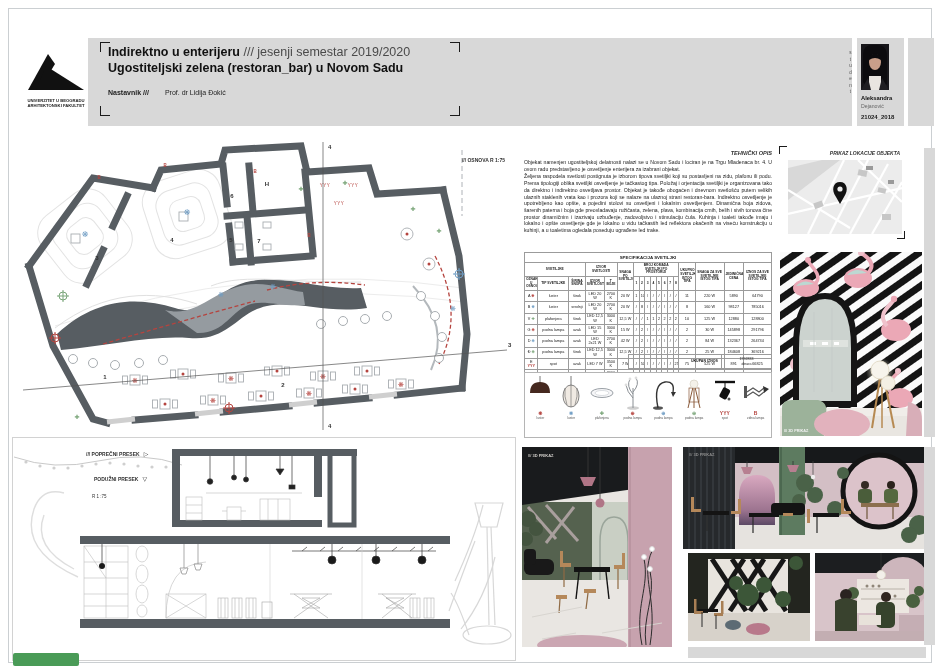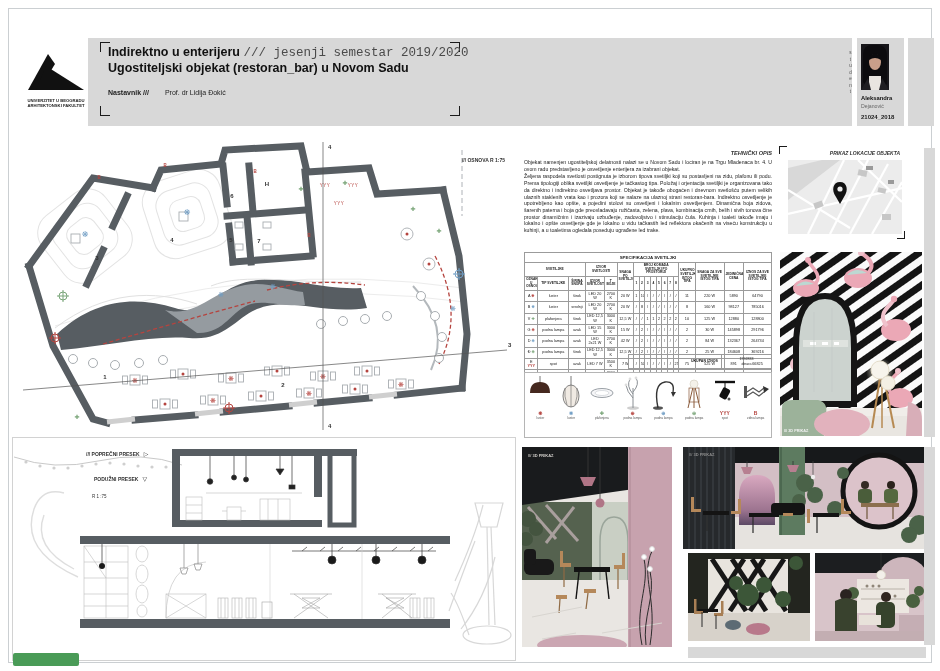--- a/index.html
+++ b/index.html
@@ -12,21 +12,21 @@
   #bandB{left:857px;top:38px;width:47px;height:88px;background:var(--band-gray);}
   #stripC{left:908px;top:38px;width:26px;height:88px;background:var(--band-gray);}
   .cm{width:10px;height:10px;}
   .cm.tl{border-top:1.5px solid #1a1a1a;border-left:1.5px solid #1a1a1a;}
   .cm.tr{border-top:1.5px solid #1a1a1a;border-right:1.5px solid #1a1a1a;}
   .cm.bl{border-bottom:1.5px solid #1a1a1a;border-left:1.5px solid #1a1a1a;}
   .cm.br{border-bottom:1.5px solid #1a1a1a;border-right:1.5px solid #1a1a1a;}
   #cm-tl{left:100px;top:42px;} #cm-tr{left:450px;top:42px;}
   #cm-bl{left:100px;top:106px;} #cm-br{left:450px;top:106px;}
   #title1{left:108px;top:45px;font-size:12.5px;color:#111;}
-  #title1 .suffix{font-weight:400;color:#4a4a4a;font-family:Liberation Mono, monospace;}
+  #title1 .suffix{font-weight:400;color:#4a4a4a;}
   #title2{left:108px;top:61px;font-size:12.5px;font-weight:bold;color:#111;}
   #teacher{left:108px;top:89px;font-size:7px;color:#222;}
   #teacher .t-label{font-weight:bold;display:inline-block;width:55px;}
   #logo-svg{left:24px;top:50px;}
   #logo-cap{left:10px;top:98px;width:92px;font-size:4.2px;font-weight:bold;text-align:center;color:#222;line-height:1.25;}
   #stu-vert{left:848px;top:50px;font-size:4.6px;color:#555;writing-mode:vertical-rl;text-orientation:upright;letter-spacing:1.5px;}
   #portrait{left:861px;top:44px;}
   #stu-first{left:861px;top:95px;font-size:5.8px;font-weight:bold;color:#111;}
   #stu-last{left:861px;top:103px;font-size:5.2px;color:#666;}
   #stu-id{left:861px;top:114px;font-size:6px;font-weight:bold;color:#222;}
@@ -97,21 +97,21 @@
   </svg>
   <div id="logo-cap" class="abs">
     <div>UNIVERZITET U BEOGRADU</div>
     <div>ARHITEKTONSKI FAKULTET</div>
   </div>
 
   <div id="title1" class="abs">
     <b>Indirektno u enterijeru</b>
     <span class="suffix">/// jesenji semestar 2019/2020</span>
   </div>
-  <div id="title2" class="abs">Ugostiteljski objekat (restoran_bar) u Novom Sadu</div>
+  <div id="title2" class="abs">Ugostiteljski zelena (restoran_bar) u Novom Sadu</div>
   <div id="teacher" class="abs">
     <span class="t-label">Nastavnik ///</span>
     <span>Prof. dr Lidija Đokić</span>
   </div>
 
   <div id="stu-vert" class="abs">student</div>
   <svg id="portrait" class="abs" width="28" height="46" viewBox="0 0 28 46">
     <rect width="28" height="46" fill="#17161a"></rect>
     <path d="M2,10 Q2,0 14,1 Q26,0 26,12 L26,40 L20,46 L8,46 L2,38 Z" fill="#0c0b0e"></path>
     <ellipse cx="14" cy="18" rx="6" ry="8" fill="#c99f8a"></ellipse>

